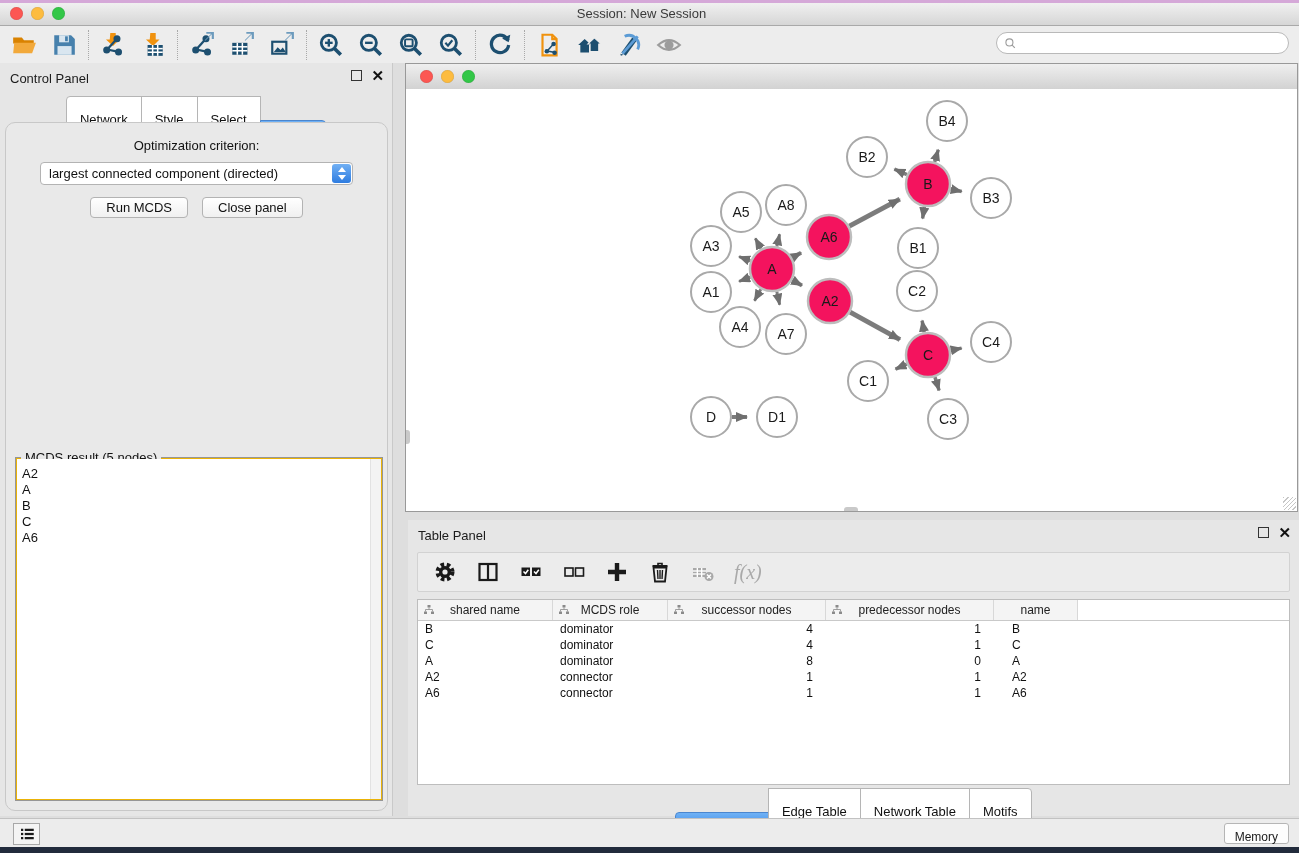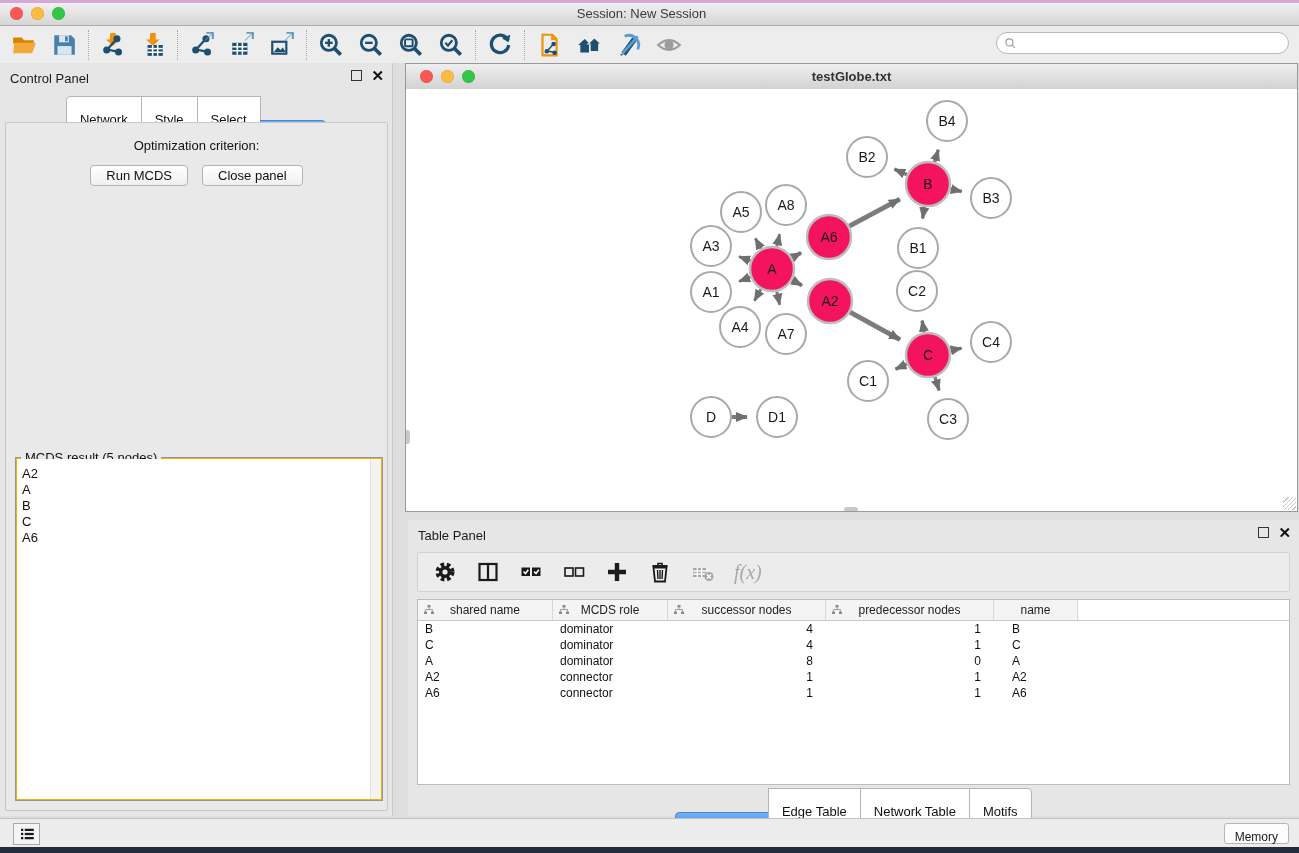--- a/index.html
+++ b/index.html
@@ -29,21 +29,21 @@
   .panel-header{position:relative;height:28px;}
   .panel-header .ph-title{position:absolute;left:10px;top:8px;font-size:13px;color:#1c1c1c;}
   .ph-icons{position:absolute;right:8px;top:7px;display:flex;gap:9px;align-items:center;}
   .float-box{width:9px;height:9px;border:1.5px solid #333;display:inline-block;}
   .close-x{font-size:15px;font-weight:bold;color:#111;line-height:11px;}
   .cp-tabs{position:absolute;left:0;top:33px;width:100%;display:flex;justify-content:center;}
   .seg-tab{font-size:13px;color:#111;background:#fff;border:1px solid #b5b5b5;padding:3px 13px;margin-left:-1px;cursor:default;}
   .seg-tab:first-child{border-top-left-radius:4px;border-bottom-left-radius:4px;margin-left:0;}
   .seg-tab:last-child{border-top-right-radius:4px;border-bottom-right-radius:4px;}
   .seg-tab.active{background:linear-gradient(#6fb1f5,#2d7ce1);border-color:#4a86cf;color:#fff;margin-top:24px;}
-  .cp-body{position:absolute;left:5px;top:59px;width:381px;height:687px;background:#e9e9e9;border:1px solid #c8c8c8;border-radius:2px;}
+  .cp-body{position:absolute;left:5px;top:59px;width:381px;height:687px;background:#e9e9e9;border:1px solid #c8c8c8;border-radius:10px;}
   .opt-label{margin-top:15px;text-align:center;font-size:13px;color:#111;}
   .select{position:relative;margin:9px auto 0 auto;width:313px;height:23px;background:#fff;border:1px solid #b3b3b3;border-radius:4px;box-sizing:border-box;}
   .select .sel-text{position:absolute;left:8px;top:3px;font-size:13px;color:#111;white-space:nowrap;}
   .select .stepper{position:absolute;right:1px;top:1px;bottom:1px;width:19px;border-radius:3px;background:linear-gradient(#71b0f4,#2e7ce0);}
   .stepper i{position:absolute;left:50%;transform:translateX(-50%);width:0;height:0;border-left:4px solid transparent;border-right:4px solid transparent;}
   .stepper i.up{top:3px;border-bottom:5px solid #fff;}
   .stepper i.down{bottom:3px;border-top:5px solid #fff;}
   .btn-row{margin-top:12px;display:flex;justify-content:center;gap:14px;}
   .mac-btn{font-size:13px;color:#111;background:linear-gradient(#ffffff,#f0f0f0);border:1px solid #b3b3b3;border-radius:4px;padding:2px 15px;}
   .groupbox{position:absolute;left:9px;top:334px;width:366px;height:342px;border:1px solid #969696;background:#eab308;}
@@ -279,20 +279,27 @@
         </span>
       </div>
       <div class="cp-tabs" id="cp-tabs">
           <button class="seg-tab">Network</button>
           <button class="seg-tab">Style</button>
           <button class="seg-tab">Select</button>
           <button class="seg-tab active">MCDS</button>
         </div>
       <div class="cp-body">
         <div class="opt-label">Optimization criterion:</div>
+        <div class="select">
+          <span class="sel-text">largest connected component (directed)</span>
+          <span class="stepper">
+              <i class="up"></i>
+              <i class="down"></i>
+            </span>
+        </div>
         <div class="btn-row">
           <button class="mac-btn">Run MCDS</button>
           <button class="mac-btn">Close panel</button>
         </div>
         <div class="groupbox">
           <span class="legend">MCDS result (5 nodes)</span>
           <div class="mcds-list" id="mcds-list">
               <div class="item">A2</div>
               <div class="item">A</div>
               <div class="item">B</div>
@@ -304,21 +311,20 @@
       </div>
     </section>
 
     <section class="network-window">
       <div class="nw-titlebar">
         <div class="lights">
           <span class="light red"></span>
           <span class="light yellow"></span>
           <span class="light green"></span>
         </div>
-        <div class="title">testGlobe.txt</div>
       </div>
       <div class="nw-canvas">
         <svg id="graph-svg" width="891" height="423" viewBox="0 0 891 423">
             <defs>
               <marker id="arr" markerWidth="14" markerHeight="12" refX="11" refY="5" orient="auto" markerUnits="userSpaceOnUse">
                 <path d="M0,0 L12,5 L0,10 Z" fill="#6f6f6f"></path>
               </marker>
             </defs>
             <line x1="344.5" y1="188.1" x2="333.1" y2="192.4" stroke="#7c7c7c" stroke-width="3" marker-end="url(#arr)"></line>
             <line x1="344.5" y1="171.9" x2="333.1" y2="167.6" stroke="#7c7c7c" stroke-width="3" marker-end="url(#arr)"></line>

